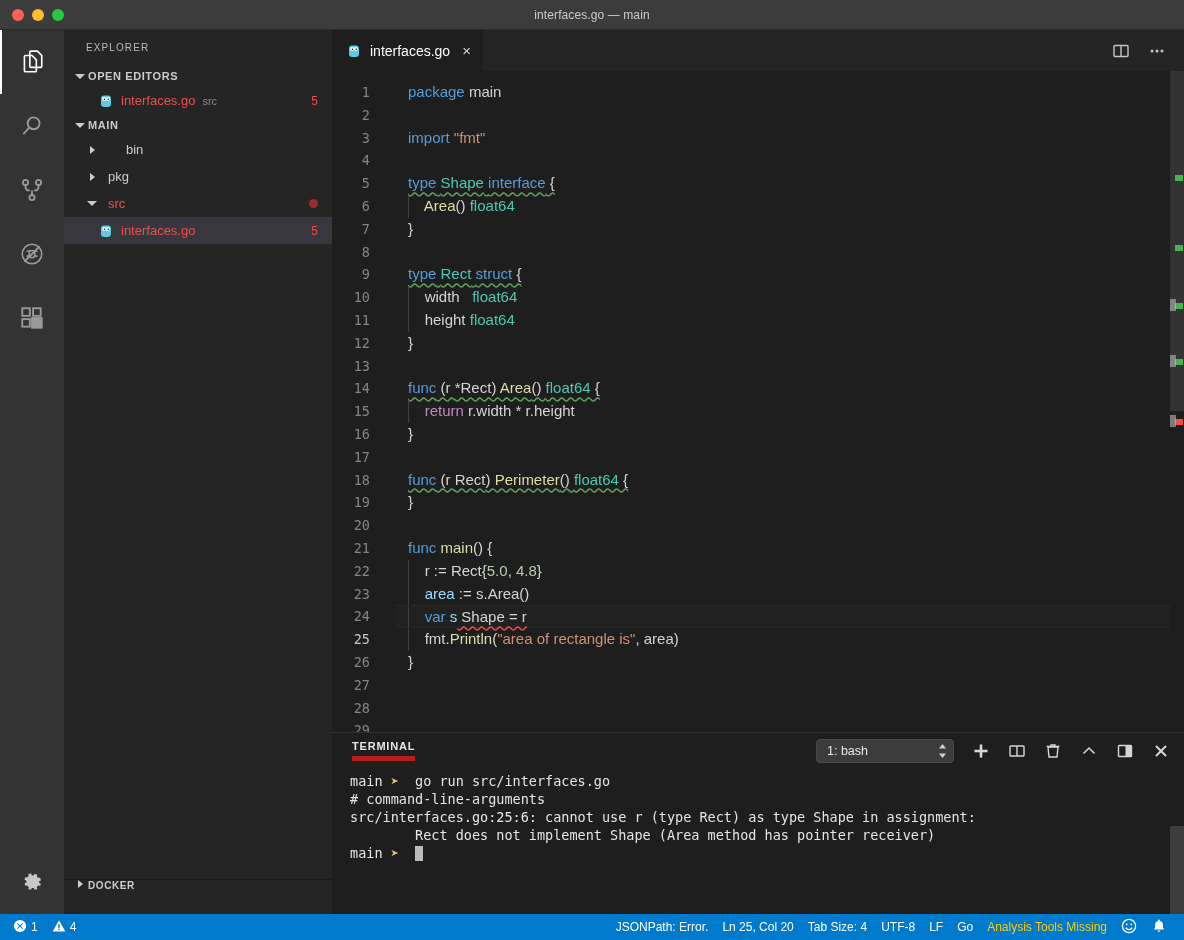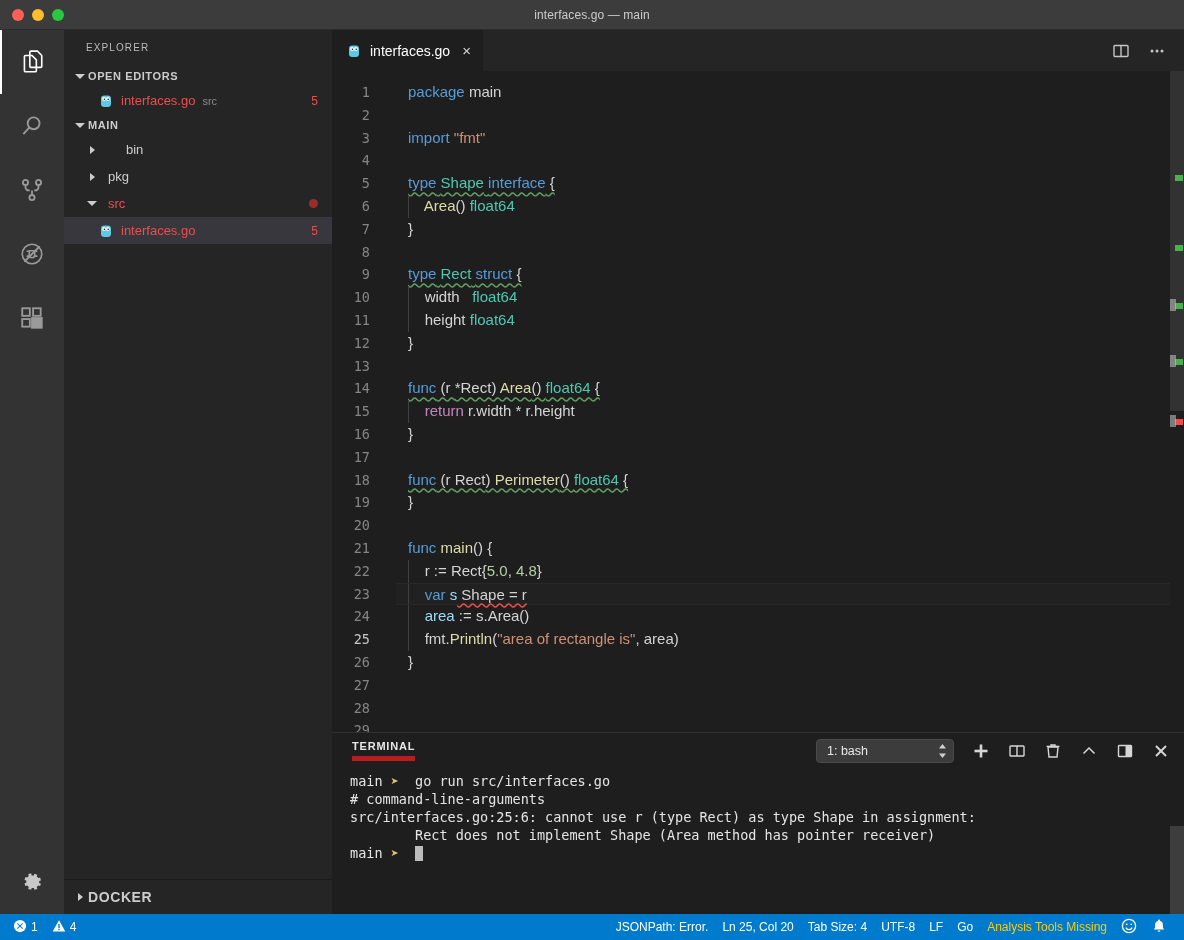--- a/index.html
+++ b/index.html
@@ -98,23 +98,23 @@
   .go-icon { width: 16px; height: 16px; margin-right: 7px; flex: 0 0 16px; display:block; }
   .indent-20 { width: 20px; flex: 0 0 20px; }
   .indent-34 { width: 34px; flex: 0 0 34px; }
   .folder-twisty {
     width: 16px; flex: 0 0 16px; display: flex; align-items: center; justify-content: center;
     color: #cccccc;
   }
   .sb-spacer { flex: 1 1 auto; background: #252526; }
   .docker-panel {
     height: 35px; flex: 0 0 35px;
-    display: flex; align-items: center; padding-left: 8px;
+    display: flex; align-items: flex-start; padding-left: 8px;
     background: #252526; border-top: 1px solid #1b1b1b;
-    font-size: 14px; font-weight: bold; color: #cccccc; letter-spacing: 0.6px;
+    font-size: 10px; font-weight: bold; color: #cccccc; letter-spacing: 0.6px;
     cursor: pointer;
   }
 
   
   .editorcol {
     flex: 1 1 auto; display: flex; flex-direction: column; min-width: 0; min-height: 0;
     background: #1e1e1e;
   }
   .tabsbar {
     height: 41px; flex: 0 0 41px;
@@ -478,22 +478,22 @@
             <div class="cl"><span></span></div>
             <div class="cl"><span class="squiggle-green"><span class="t-key">func</span><span class="t-plain"> (r </span><span class="t-plain">*Rect</span><span class="t-punc">) </span><span class="t-fn">Area</span><span class="t-punc">() </span><span class="t-type">float64</span><span class="t-punc"> {</span></span></div>
             <div class="cl"><span class="indent-guide"></span><span><span class="t-plain">    </span><span class="t-ctrl">return</span><span class="t-plain"> r.width * r.height</span></span></div>
             <div class="cl"><span><span class="t-punc">}</span></span></div>
             <div class="cl"><span></span></div>
             <div class="cl"><span class="squiggle-green"><span class="t-key">func</span><span class="t-plain"> (r </span><span class="t-plain">Rect</span><span class="t-punc">) </span><span class="t-fn">Perimeter</span><span class="t-punc">() </span><span class="t-type">float64</span><span class="t-punc"> {</span></span></div>
             <div class="cl"><span><span class="t-punc">}</span></span></div>
             <div class="cl"><span></span></div>
             <div class="cl"><span><span class="t-key">func</span><span class="t-plain"> </span><span class="t-fn">main</span><span class="t-punc">() {</span></span></div>
             <div class="cl"><span class="indent-guide"></span><span><span class="t-plain">    r := Rect{</span><span class="t-num">5.0</span><span class="t-plain">, </span><span class="t-num">4.8</span><span class="t-plain">}</span></span></div>
+            <div class="cl"><span class="indent-guide"></span><span><span class="t-plain">    </span><span class="t-var">area</span><span class="t-plain"> := s.</span><span class="t-plain">Area</span><span class="t-punc">()</span></span></div>
             <div class="cl activeline"><span class="indent-guide"></span><span><span class="t-plain">    </span><span class="t-key">var</span><span class="t-plain"> </span><span class="t-var">s</span><span class="t-plain squiggle-red"> Shape = r</span></span></div>
-            <div class="cl"><span class="indent-guide"></span><span><span class="t-plain">    </span><span class="t-var">area</span><span class="t-plain"> := s.</span><span class="t-plain">Area</span><span class="t-punc">()</span></span></div>
             <div class="cl"><span class="indent-guide"></span><span><span class="t-plain">    fmt.</span><span class="t-fn">Println</span><span class="t-punc">(</span><span class="t-str">"area of rectangle is"</span><span class="t-plain">, area)</span></span></div>
             <div class="cl"><span><span class="t-punc">}</span></span></div>
             <div class="cl"><span></span></div>
           </div>
         <div class="ruler">
           <div class="ruler-thumb"></div>
           <div class="rm" style="top:104px; background:#4caf50;"></div>
           <div class="rm" style="top:174px; background:#4caf50;"></div>
           <div class="rm" style="top:232px; background:#4caf50;"></div>
           <div class="rm-left" style="top:228px;"></div>

